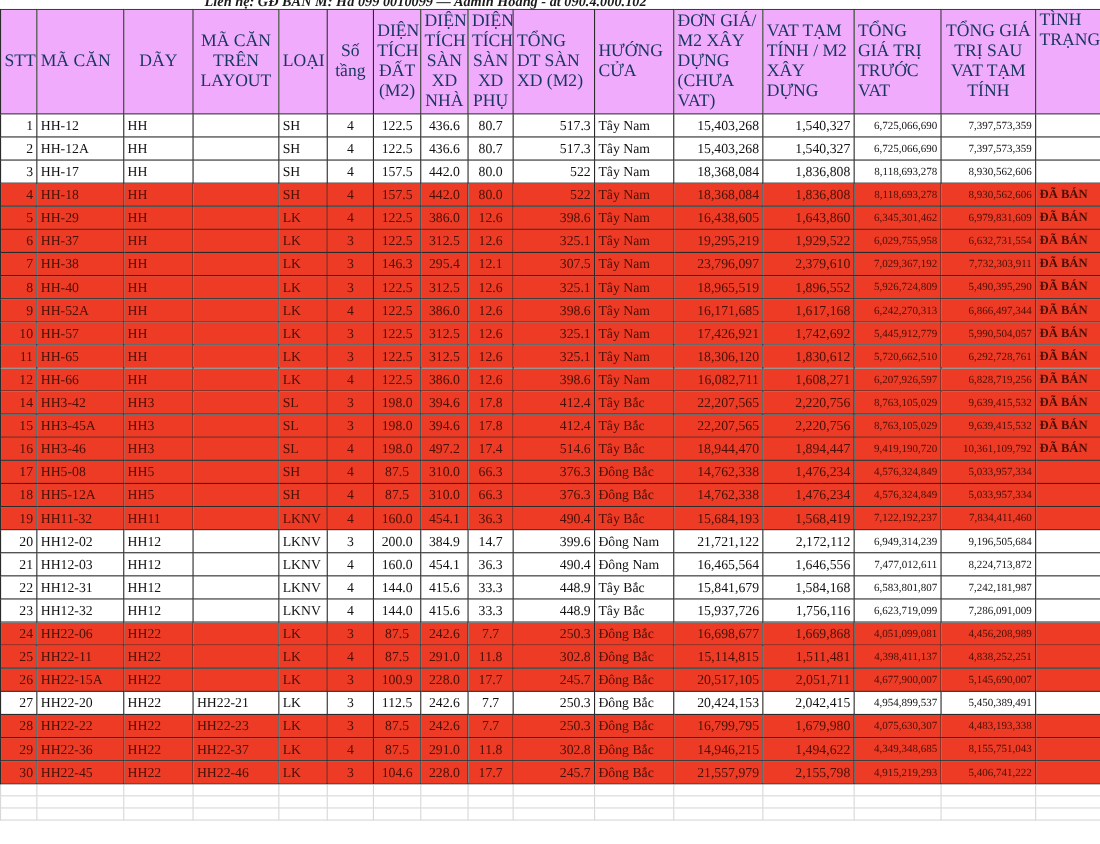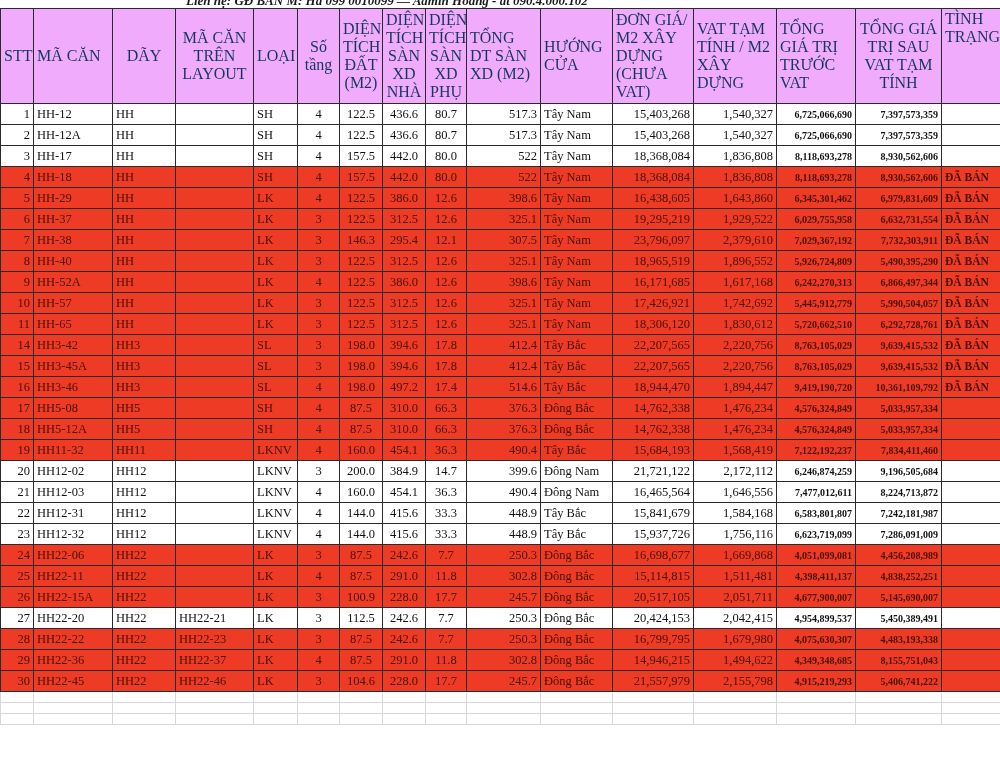--- a/index.html
+++ b/index.html
@@ -18,21 +18,21 @@
     box-sizing:border-box;
   }
   .sheet thead tr{height:95px;}
   .sheet thead th{
     background:#f0abfc;color:#17365d;font-weight:normal;font-size:16px;
     white-space:normal;line-height:1.12;padding:1px 3px;vertical-align:middle;
   }
   .sheet tbody tr{height:21px;}
   .sheet tbody td{font-size:12.5px;color:#121212;background:#ffffff;}
   .sheet tbody tr.red td{background:#ee3b26;color:#4a1006;}
-  .sm{font-size:10px !important;font-weight:bold;}
+  .sm{font-size:10px !important;}
   .st{font-size:11.5px !important;font-weight:bold;}
   .a-l{text-align:left;}
   .a-c{text-align:center;}
   .a-r{text-align:right;}
   .th-top{vertical-align:top !important;}
   .sheet tbody tr.ghost{height:11px;}
   .sheet tbody tr.ghost td{border-color:#d8d8d8;background:#ffffff;}
 </style>
 </head>
 <body>
@@ -275,20 +275,38 @@
           <td class="a-c">12.6</td>
           <td class="a-r">325.1</td>
           <td class="a-l">Tây Nam</td>
           <td class="a-r">18,306,120</td>
           <td class="a-r">1,830,612</td>
           <td class="a-r sm">5,720,662,510</td>
           <td class="a-r sm">6,292,728,761</td>
           <td class="a-l st">ĐÃ BÁN</td>
         </tr>
         <tr class="red">
+          <td class="a-r">12</td>
+          <td class="a-l">HH-66</td>
+          <td class="a-l">HH</td>
+          <td class="a-l"></td>
+          <td class="a-l">LK</td>
+          <td class="a-c">4</td>
+          <td class="a-c">122.5</td>
+          <td class="a-c">386.0</td>
+          <td class="a-c">12.6</td>
+          <td class="a-r">398.6</td>
+          <td class="a-l">Tây Nam</td>
+          <td class="a-r">16,082,711</td>
+          <td class="a-r">1,608,271</td>
+          <td class="a-r sm">6,207,926,597</td>
+          <td class="a-r sm">6,828,719,256</td>
+          <td class="a-l st">ĐÃ BÁN</td>
+        </tr>
+        <tr class="red">
           <td class="a-r">14</td>
           <td class="a-l">HH3-42</td>
           <td class="a-l">HH3</td>
           <td class="a-l"></td>
           <td class="a-l">SL</td>
           <td class="a-c">3</td>
           <td class="a-c">198.0</td>
           <td class="a-c">394.6</td>
           <td class="a-c">17.8</td>
           <td class="a-r">412.4</td>
@@ -396,21 +414,21 @@
           <td class="a-l"></td>
           <td class="a-l">LKNV</td>
           <td class="a-c">3</td>
           <td class="a-c">200.0</td>
           <td class="a-c">384.9</td>
           <td class="a-c">14.7</td>
           <td class="a-r">399.6</td>
           <td class="a-l">Đông Nam</td>
           <td class="a-r">21,721,122</td>
           <td class="a-r">2,172,112</td>
-          <td class="a-r sm">6,246,874,259</td>
+          <td class="a-r sm">6,949,314,239</td>
           <td class="a-r sm">9,196,505,684</td>
           <td class="a-l st"></td>
         </tr>
         <tr>
           <td class="a-r">21</td>
           <td class="a-l">HH12-03</td>
           <td class="a-l">HH12</td>
           <td class="a-l"></td>
           <td class="a-l">LKNV</td>
           <td class="a-c">4</td>

